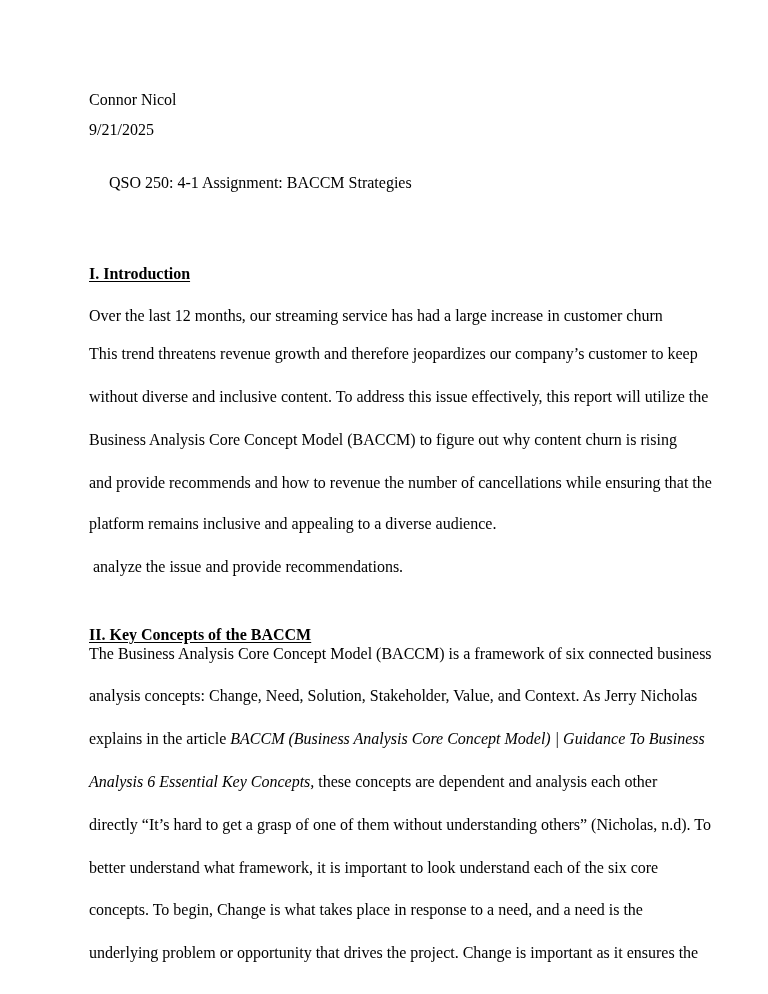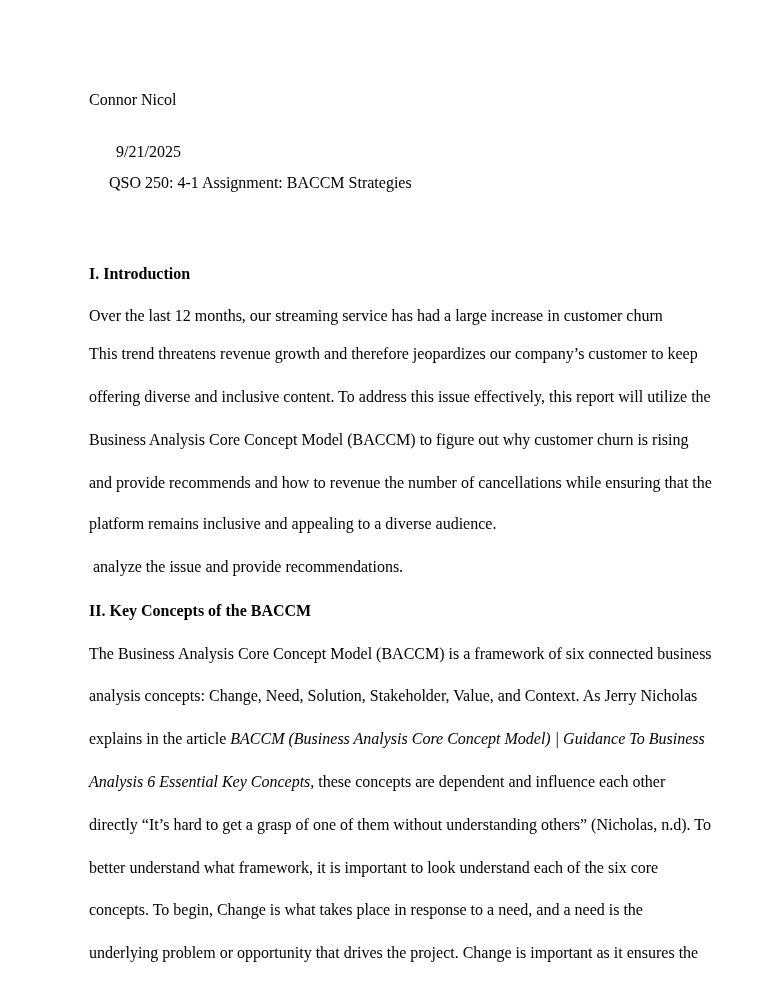--- a/index.html
+++ b/index.html
@@ -27,51 +27,52 @@
     .line {
       position: absolute;
       left: 89px;
       white-space: nowrap;
       font-size: 16px;
       line-height: 20px;
       height: 20px;
     }
     .heading {
       font-weight: bold;
+      text-decoration: underline;
       text-underline-offset: 2px;
     }
     em { font-style: italic; }
   </style>
 </head>
 <body>
 
 <div class="page">
 
   <div class="line" style="top: 90px;">Connor Nicol</div>
-  <div class="line" style="top: 142px; margin-left: 27px;">9/21/2025</div>
+  <div class="line" style="top: 120px;">9/21/2025</div>
   <div class="line" style="top: 173px; margin-left: 20px;">QSO 250: 4-1 Assignment: BACCM Strategies</div>
 
   <div class="line heading" style="top: 264px;">I. Introduction</div>
 
   <div class="line" style="top: 306px;">Over the last 12 months, our streaming service has had a large increase in customer churn</div>
   <div class="line" style="top: 344px;">This trend threatens revenue growth and therefore jeopardizes our company’s customer to keep</div>
-  <div class="line" style="top: 387px;">offering diverse and inclusive content. To address this issue effectively, this report will utilize the</div>
-  <div class="line" style="top: 430px;">Business Analysis Core Concept Model (BACCM) to figure out why customer churn is rising</div>
+  <div class="line" style="top: 387px;">without diverse and inclusive content. To address this issue effectively, this report will utilize the</div>
+  <div class="line" style="top: 430px;">Business Analysis Core Concept Model (BACCM) to figure out why content churn is rising</div>
   <div class="line" style="top: 473px;">and provide recommends and how to revenue the number of cancellations while ensuring that the</div>
   <div class="line" style="top: 514px;">platform remains inclusive and appealing to a diverse audience.</div>
   <div class="line" style="top: 557px; white-space: pre;"> analyze the issue and provide recommendations.</div>
 
-  <div class="line heading" style="top: 601px;">II. Key Concepts of the BACCM</div>
+  <div class="line heading" style="top: 625px;">II. Key Concepts of the BACCM</div>
 
   <div class="line" style="top: 644px;">The Business Analysis Core Concept Model (BACCM) is a framework of six connected business</div>
   <div class="line" style="top: 686px;">analysis concepts: Change, Need, Solution, Stakeholder, Value, and Context. As Jerry Nicholas</div>
   <div class="line" style="top: 729px;">
     <span style="white-space:pre;text-align:center;">explains in the article </span><em>BACCM (Business Analysis Core Concept Model) | Guidance To Business</em>
   </div>
   <div class="line" style="top: 772px;">
-    <em>Analysis 6 Essential Key Concepts,</em><span style="white-space:pre;"> these concepts are dependent and influence each other</span>
+    <em>Analysis 6 Essential Key Concepts,</em><span style="white-space:pre;"> these concepts are dependent and analysis each other</span>
   </div>
   <div class="line" style="top: 815px;">directly “It’s hard to get a grasp of one of them without understanding others” (Nicholas, n.d). To</div>
   <div class="line" style="top: 858px;">better understand what framework, it is important to look understand each of the six core</div>
   <div class="line" style="top: 900px;">concepts. To begin, Change is what takes place in response to a need, and a need is the</div>
   <div class="line" style="top: 943px;">underlying problem or opportunity that drives the project. Change is important as it ensures the</div>
 
 </div>
 
 </body></html>

